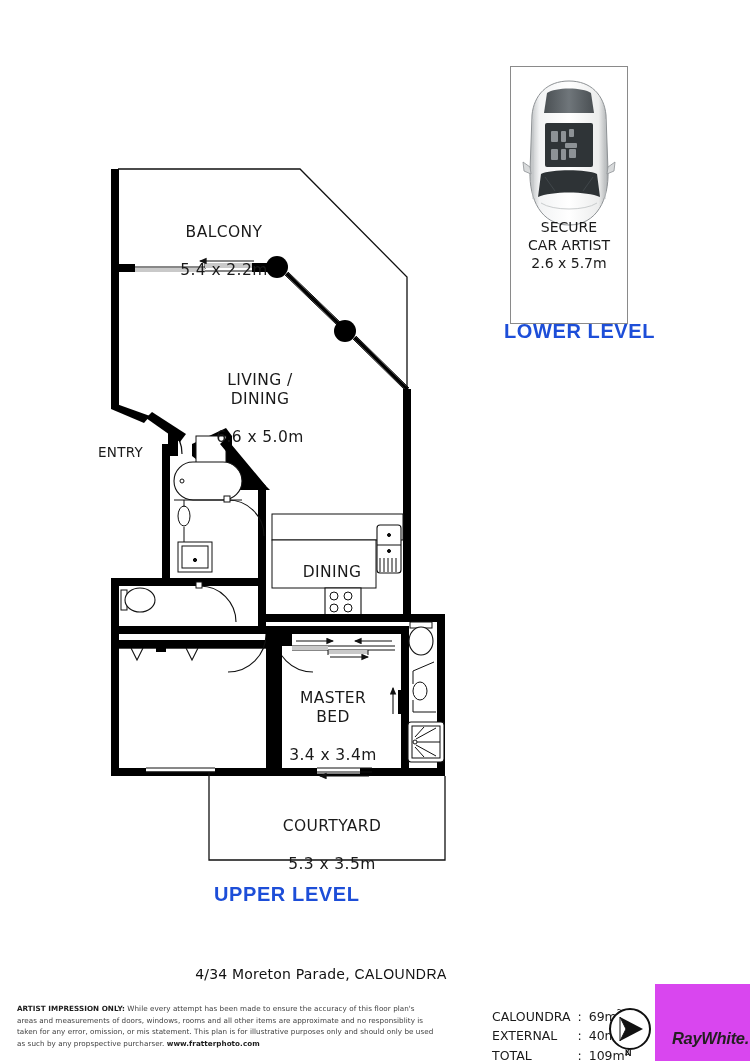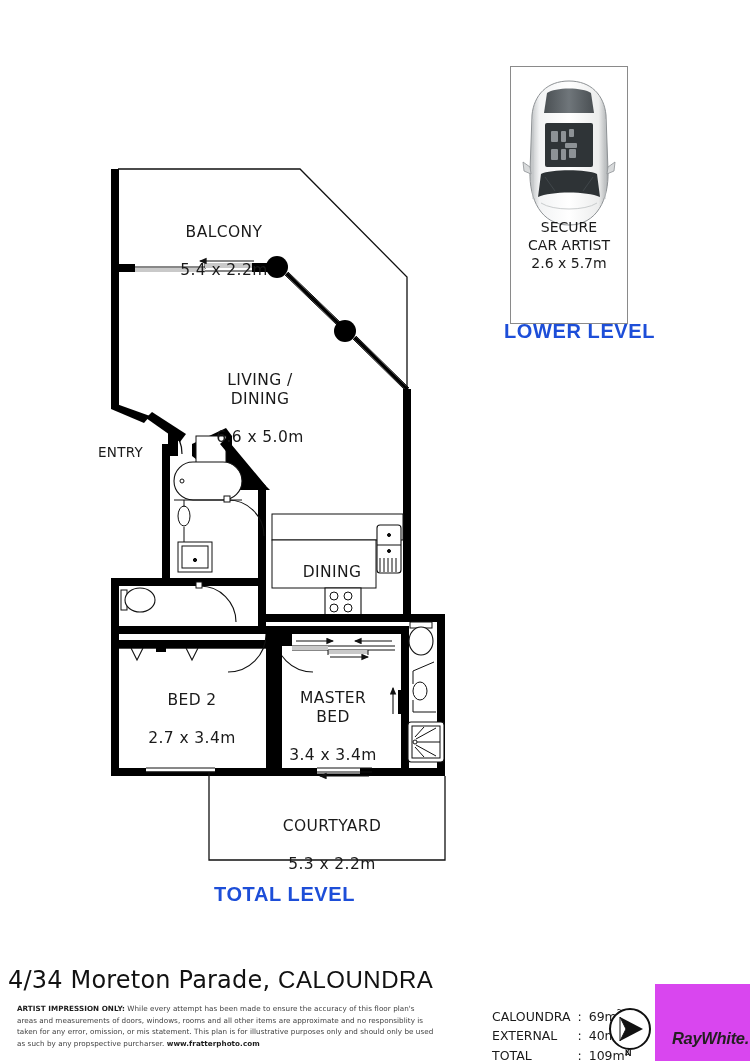--- a/index.html
+++ b/index.html
@@ -35,22 +35,22 @@
     position:absolute;left:0;right:0;top:152px;text-align:center;
     font-family:"DejaVu Sans", sans-serif;font-size:14px;line-height:1.28;color:#1a1a1a;
   }
   .car{position:absolute;left:50%;top:12px;transform:translateX(-50%);}
 
   
   .planwrap{position:absolute;left:0;top:0;width:750px;height:960px;}
 
   
   .address{
-    position:absolute;left:8px;right:108px;top:966px;text-align:left;
-    font-family:"DejaVu Sans", sans-serif;font-size:24px;color:#111;letter-spacing:.2px;
+    position:absolute;left:0;right:108px;top:966px;text-align:center;
+    font-family:"DejaVu Sans", sans-serif;font-size:14px;color:#111;letter-spacing:.2px;
   }
   .address .suburb{font-family:"Liberation Sans",sans-serif;letter-spacing:.5px;}
   .disclaimer{
     position:absolute;left:17px;top:1003px;width:420px;
     font-family:"DejaVu Sans", sans-serif;font-size:7.2px;line-height:1.62;
     color:#3d3d3d;letter-spacing:.05px;
   }
   .disclaimer b{color:#1c1c1c;}
   .areas{
     position:absolute;left:492px;top:1008px;
@@ -321,39 +321,35 @@
   <div class="room-label" style="left:184px;top:352px;width:152px;">
     <span class="nm">LIVING /
 DINING</span>
     <span class="dim">6.6 x 5.0m</span>
   </div>
 
   <div class="room-label" style="left:272px;top:544px;width:120px;">
     <span class="nm">DINING</span>
   </div>
 
-  <div class="room-label" style="left:117px;top:672px;width:150px;">
-    <span class="nm">BED 2</span>
-    <span class="dim">2.7 x 3.4m</span>
-  </div>
 
   <div class="room-label" style="left:258px;top:670px;width:150px;">
     <span class="nm">MASTER
 BED</span>
     <span class="dim">3.4 x 3.4m</span>
   </div>
 
   <div class="room-label" style="left:252px;top:798px;width:160px;">
     <span class="nm">COURTYARD</span>
-    <span class="dim">5.3 x 2.2m</span>
+    <span class="dim">5.3 x 3.5m</span>
   </div>
 
   <div class="small-label" style="left:98px;top:425px;margin-top:19px;">ENTRY</div>
 
-  <div class="level-title" style="left:214px;top:883px;">TOTAL LEVEL</div>
+  <div class="level-title" style="left:214px;top:883px;">UPPER LEVEL</div>
 
   <div class="address">
     <span>4/34 Moreton Parade,</span>
     <span class="suburb">CALOUNDRA</span>
   </div>
 
   <div class="disclaimer">
     <b>ARTIST IMPRESSION ONLY:</b><span> While every attempt has been made to ensure the accuracy of this floor plan's areas and measurements of doors, windows, rooms and all other items are approximate and no responsiblity is taken for any error, omission, or mis statement. This plan is for illustrative purposes only and should only be used as such by any propspective purcharser. </span><b>www.fratterphoto.com</b>
   </div>
 

